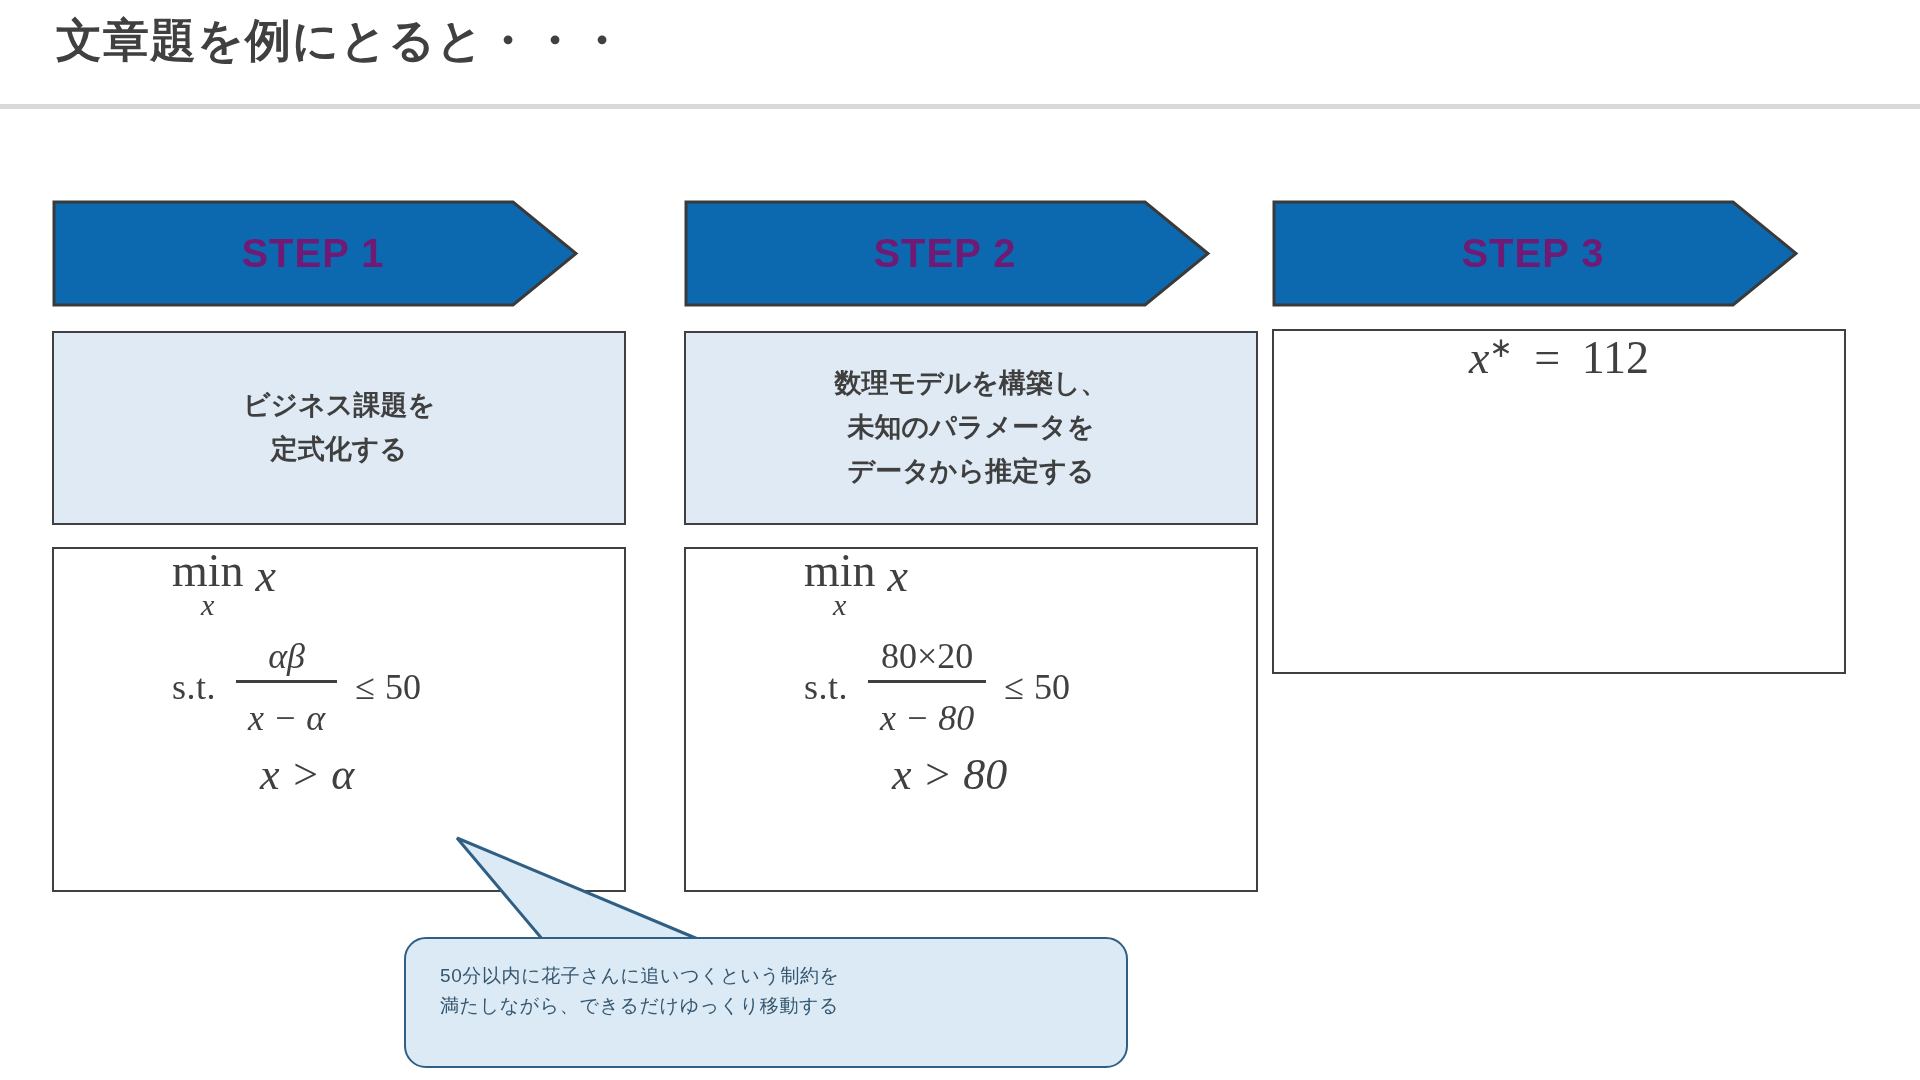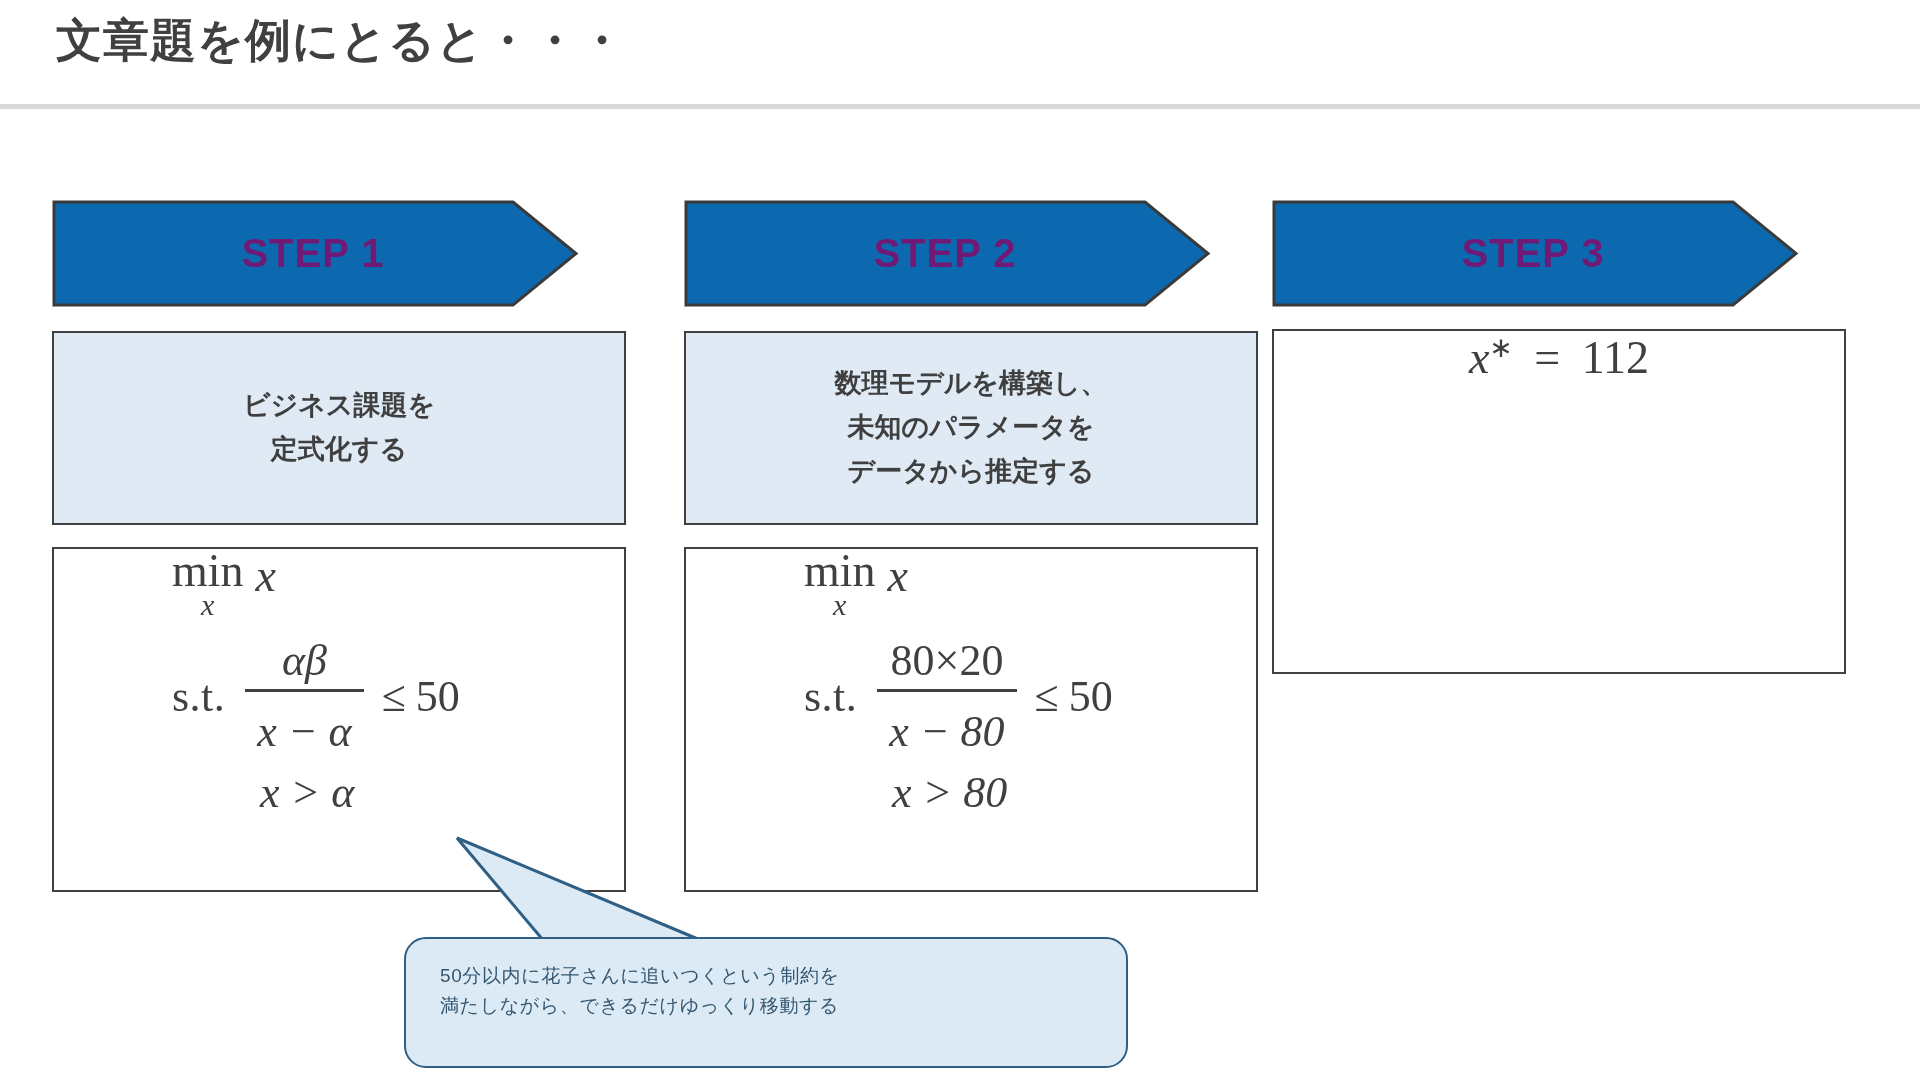--- a/index.html
+++ b/index.html
@@ -139,21 +139,21 @@
     font-size: 30px;
     font-style: italic;
     margin-top: -2px;
   }
   .minline .arg { margin-left: 12px; font-style: italic; }
 
   
   .stline {
     display: flex;
     align-items: center;
-    font-size: 44px;
+    font-size: 36px;
   }
   .stlabel { margin-right: 12px; letter-spacing: 0.5px; }
   .frac {
     display: inline-flex;
     flex-direction: column;
     align-items: center;
     margin: 0 8px;
   }
   .frac .num { padding: 0 12px 3px; }
   .frac .den { padding: 14px 12px 0; }

